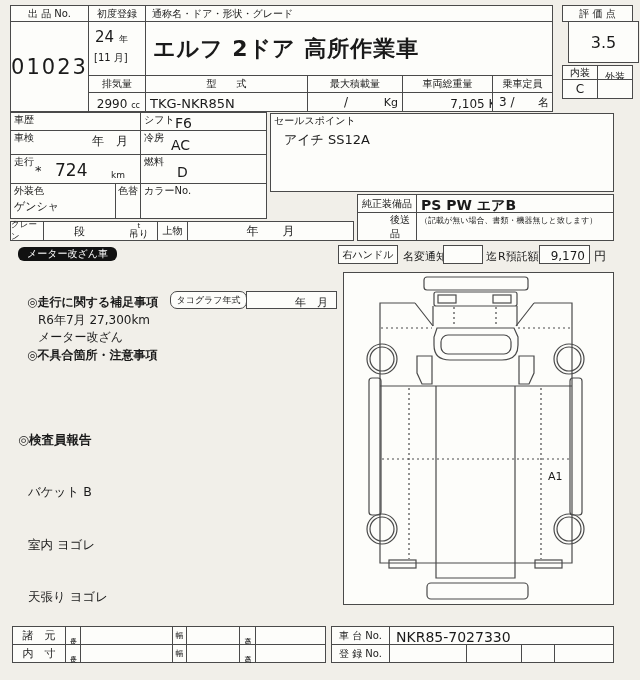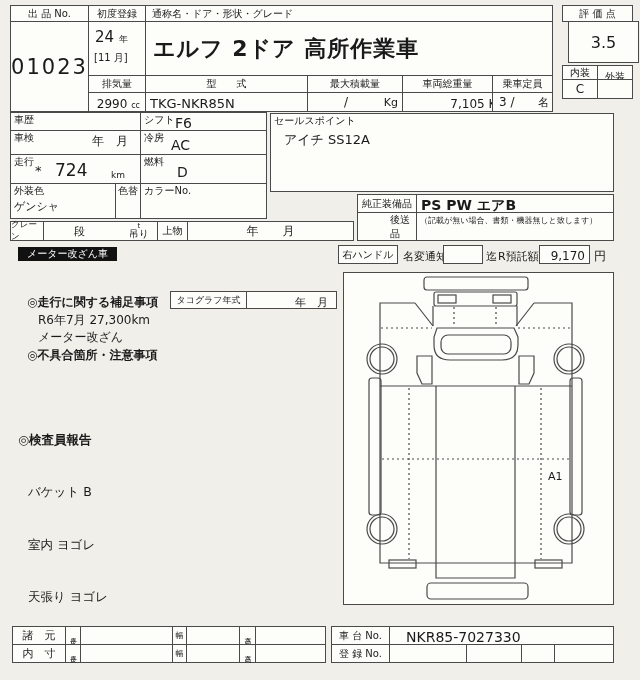--- a/index.html
+++ b/index.html
@@ -9,21 +9,21 @@
     font-family:"DejaVu Sans","Liberation Sans",sans-serif;
     color:#1a1a1a;
   }
   .c{position:absolute;box-sizing:border-box;background:#fdfdfa;border:1px solid #4a4a4a;}
   .t{position:absolute;white-space:nowrap;color:#1a1a1a;}
   .lb{font-size:10px;line-height:11px;}
   .corner{position:absolute;top:1px;left:3px;font-size:10px;line-height:11px;white-space:nowrap;}
   .cent{display:flex;align-items:center;justify-content:center;}
   .hlabel{font-size:10px;display:flex;align-items:center;justify-content:center;}
   .vtext{writing-mode:vertical-rl;text-orientation:upright;font-size:7px;line-height:8px;margin:0 auto;}
-  .badge{position:absolute;background:#111;color:#fff;font-size:10px;line-height:13px;text-align:center;}
+  .badge{position:absolute;background:#111;color:#fff;font-size:10px;line-height:13px;text-align:center;border-radius:6px;}
   svg text{font-family:"DejaVu Sans","Liberation Sans",sans-serif;}
 </style>
 </head>
 <body>
 
 <div class="c hlabel" style="left:10px;top:5px;width:79px;height:17px;">
     <span>出 品 No.</span>
   </div>
 <div class="c cent" style="left:10px;top:21px;width:79px;height:91px;font-size:21px;letter-spacing:2px;">
     <span>01023</span>
@@ -179,21 +179,21 @@
 <span class="t" style="left:498px;top:249px;font-size:11px;">R預託額</span>
 <div class="c" style="left:539px;top:245px;width:51px;height:19px;">
   <span class="t" style="right:4px;top:3px;font-size:12px;">9,170</span>
 </div>
 <span class="t" style="left:594px;top:248px;font-size:12px;">円</span>
 
 <div class="t" style="left:27px;top:294px;font-size:12px;font-weight:600;">◎走行に関する補足事項</div>
 <div class="t" style="left:38px;top:312px;font-size:12px;">R6年7月 27,300km</div>
 <div class="t" style="left:38px;top:329px;font-size:12px;">メーター改ざん</div>
 
-<div class="c cent" style="left:170px;top:291px;width:77px;height:18px;font-size:9px;">
+<div class="c cent" style="left:170px;top:291px;width:77px;height:18px;font-size:9px;border-radius:7px;">
     <span>タコグラフ年式</span>
   </div>
 <div class="c" style="left:246px;top:291px;width:91px;height:18px;">
   <span class="t" style="right:8px;top:3px;font-size:11px;">年　月</span>
 </div>
 
 <div class="t" style="left:27px;top:347px;font-size:12px;font-weight:600;">◎不具合箇所・注意事項</div>
 
 <div class="t" style="left:18px;top:432px;font-size:12.5px;font-weight:600;">◎検査員報告</div>
 <div class="t" style="left:28px;top:448px;font-size:12.5px;line-height:17.5px;white-space:pre;">
@@ -278,21 +278,21 @@
 <div class="c" style="left:186px;top:644px;width:54px;height:19px;"></div>
 <div class="c cent" style="left:239px;top:644px;width:17px;height:19px;">
     <span class="vtext">高さ</span>
   </div>
 <div class="c" style="left:255px;top:644px;width:71px;height:19px;"></div>
 
 <div class="c cent" style="left:331px;top:626px;width:59px;height:19px;font-size:10px;">
     <span>車 台 No.</span>
   </div>
 <div class="c" style="left:389px;top:626px;width:225px;height:19px;">
-  <span class="t" style="left:16px;top:2px;font-size:14px;">NKR85-7027330</span>
+  <span class="t" style="left:6px;top:2px;font-size:14px;">NKR85-7027330</span>
 </div>
 <div class="c cent" style="left:331px;top:644px;width:59px;height:19px;font-size:10px;">
     <span>登 録 No.</span>
   </div>
 <div class="c" style="left:389px;top:644px;width:78px;height:19px;"></div>
 <div class="c" style="left:466px;top:644px;width:56px;height:19px;"></div>
 <div class="c" style="left:521px;top:644px;width:34px;height:19px;"></div>
 <div class="c" style="left:554px;top:644px;width:60px;height:19px;"></div>
 
 </body></html>

